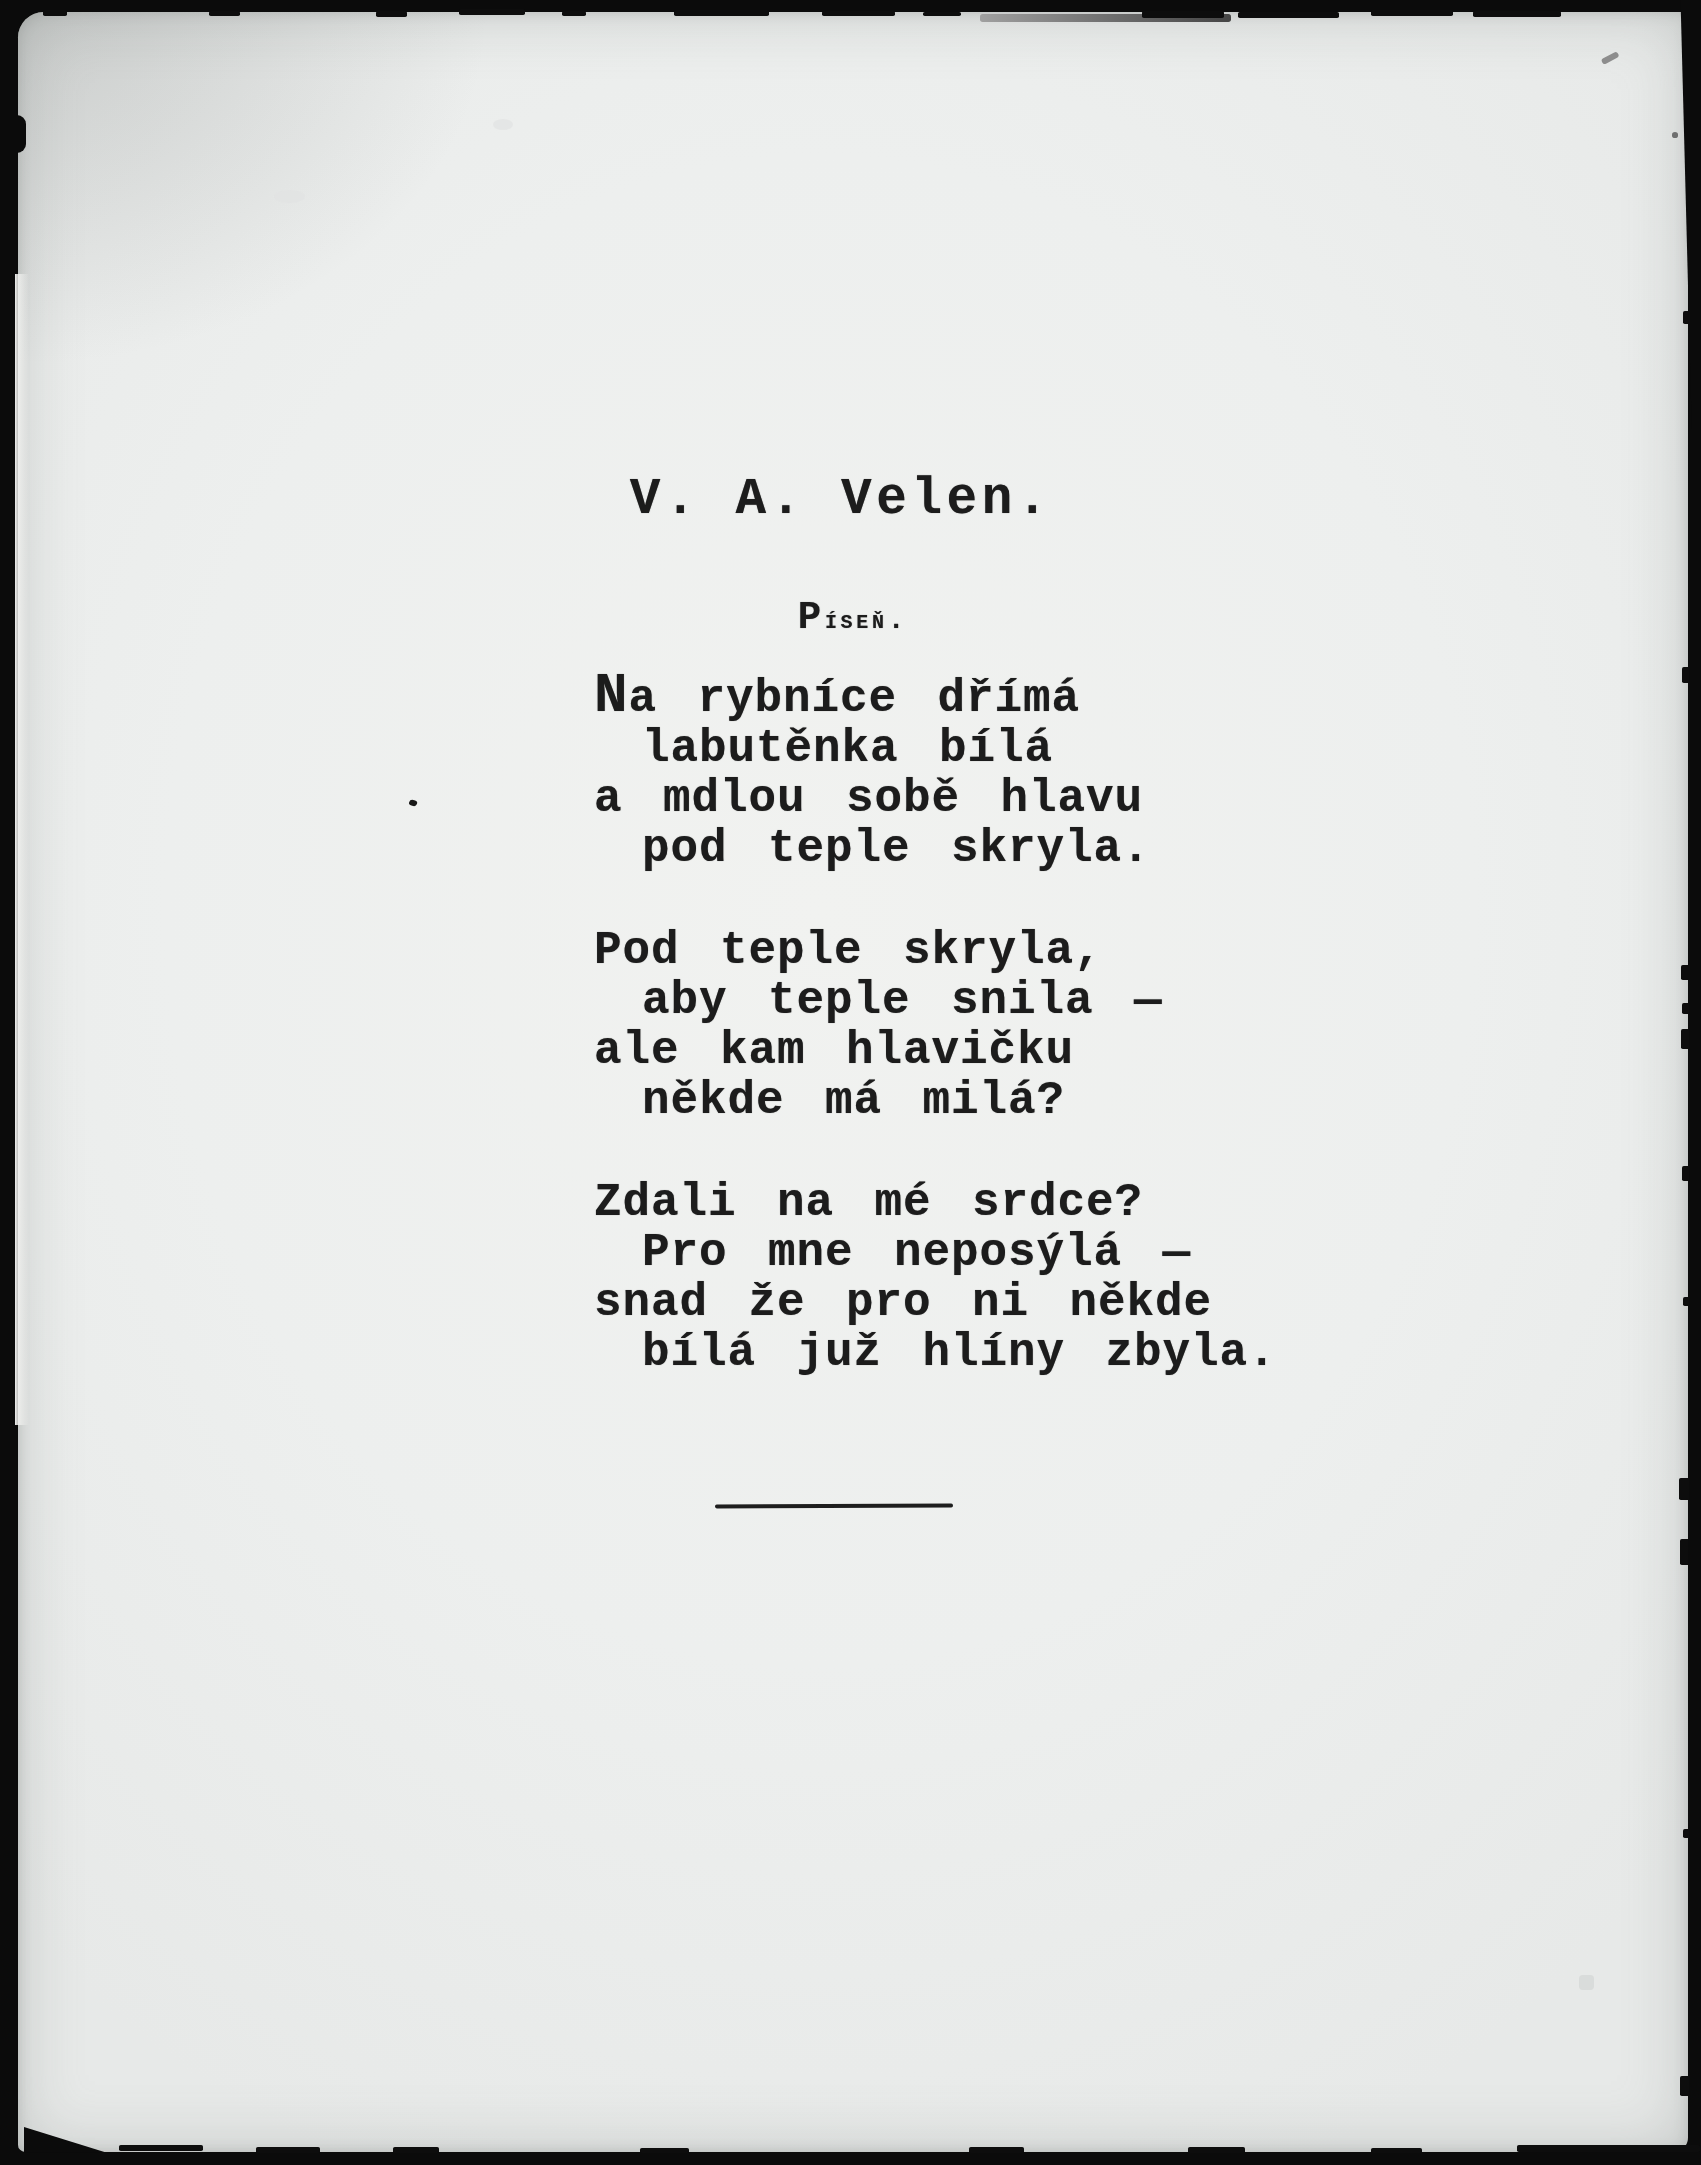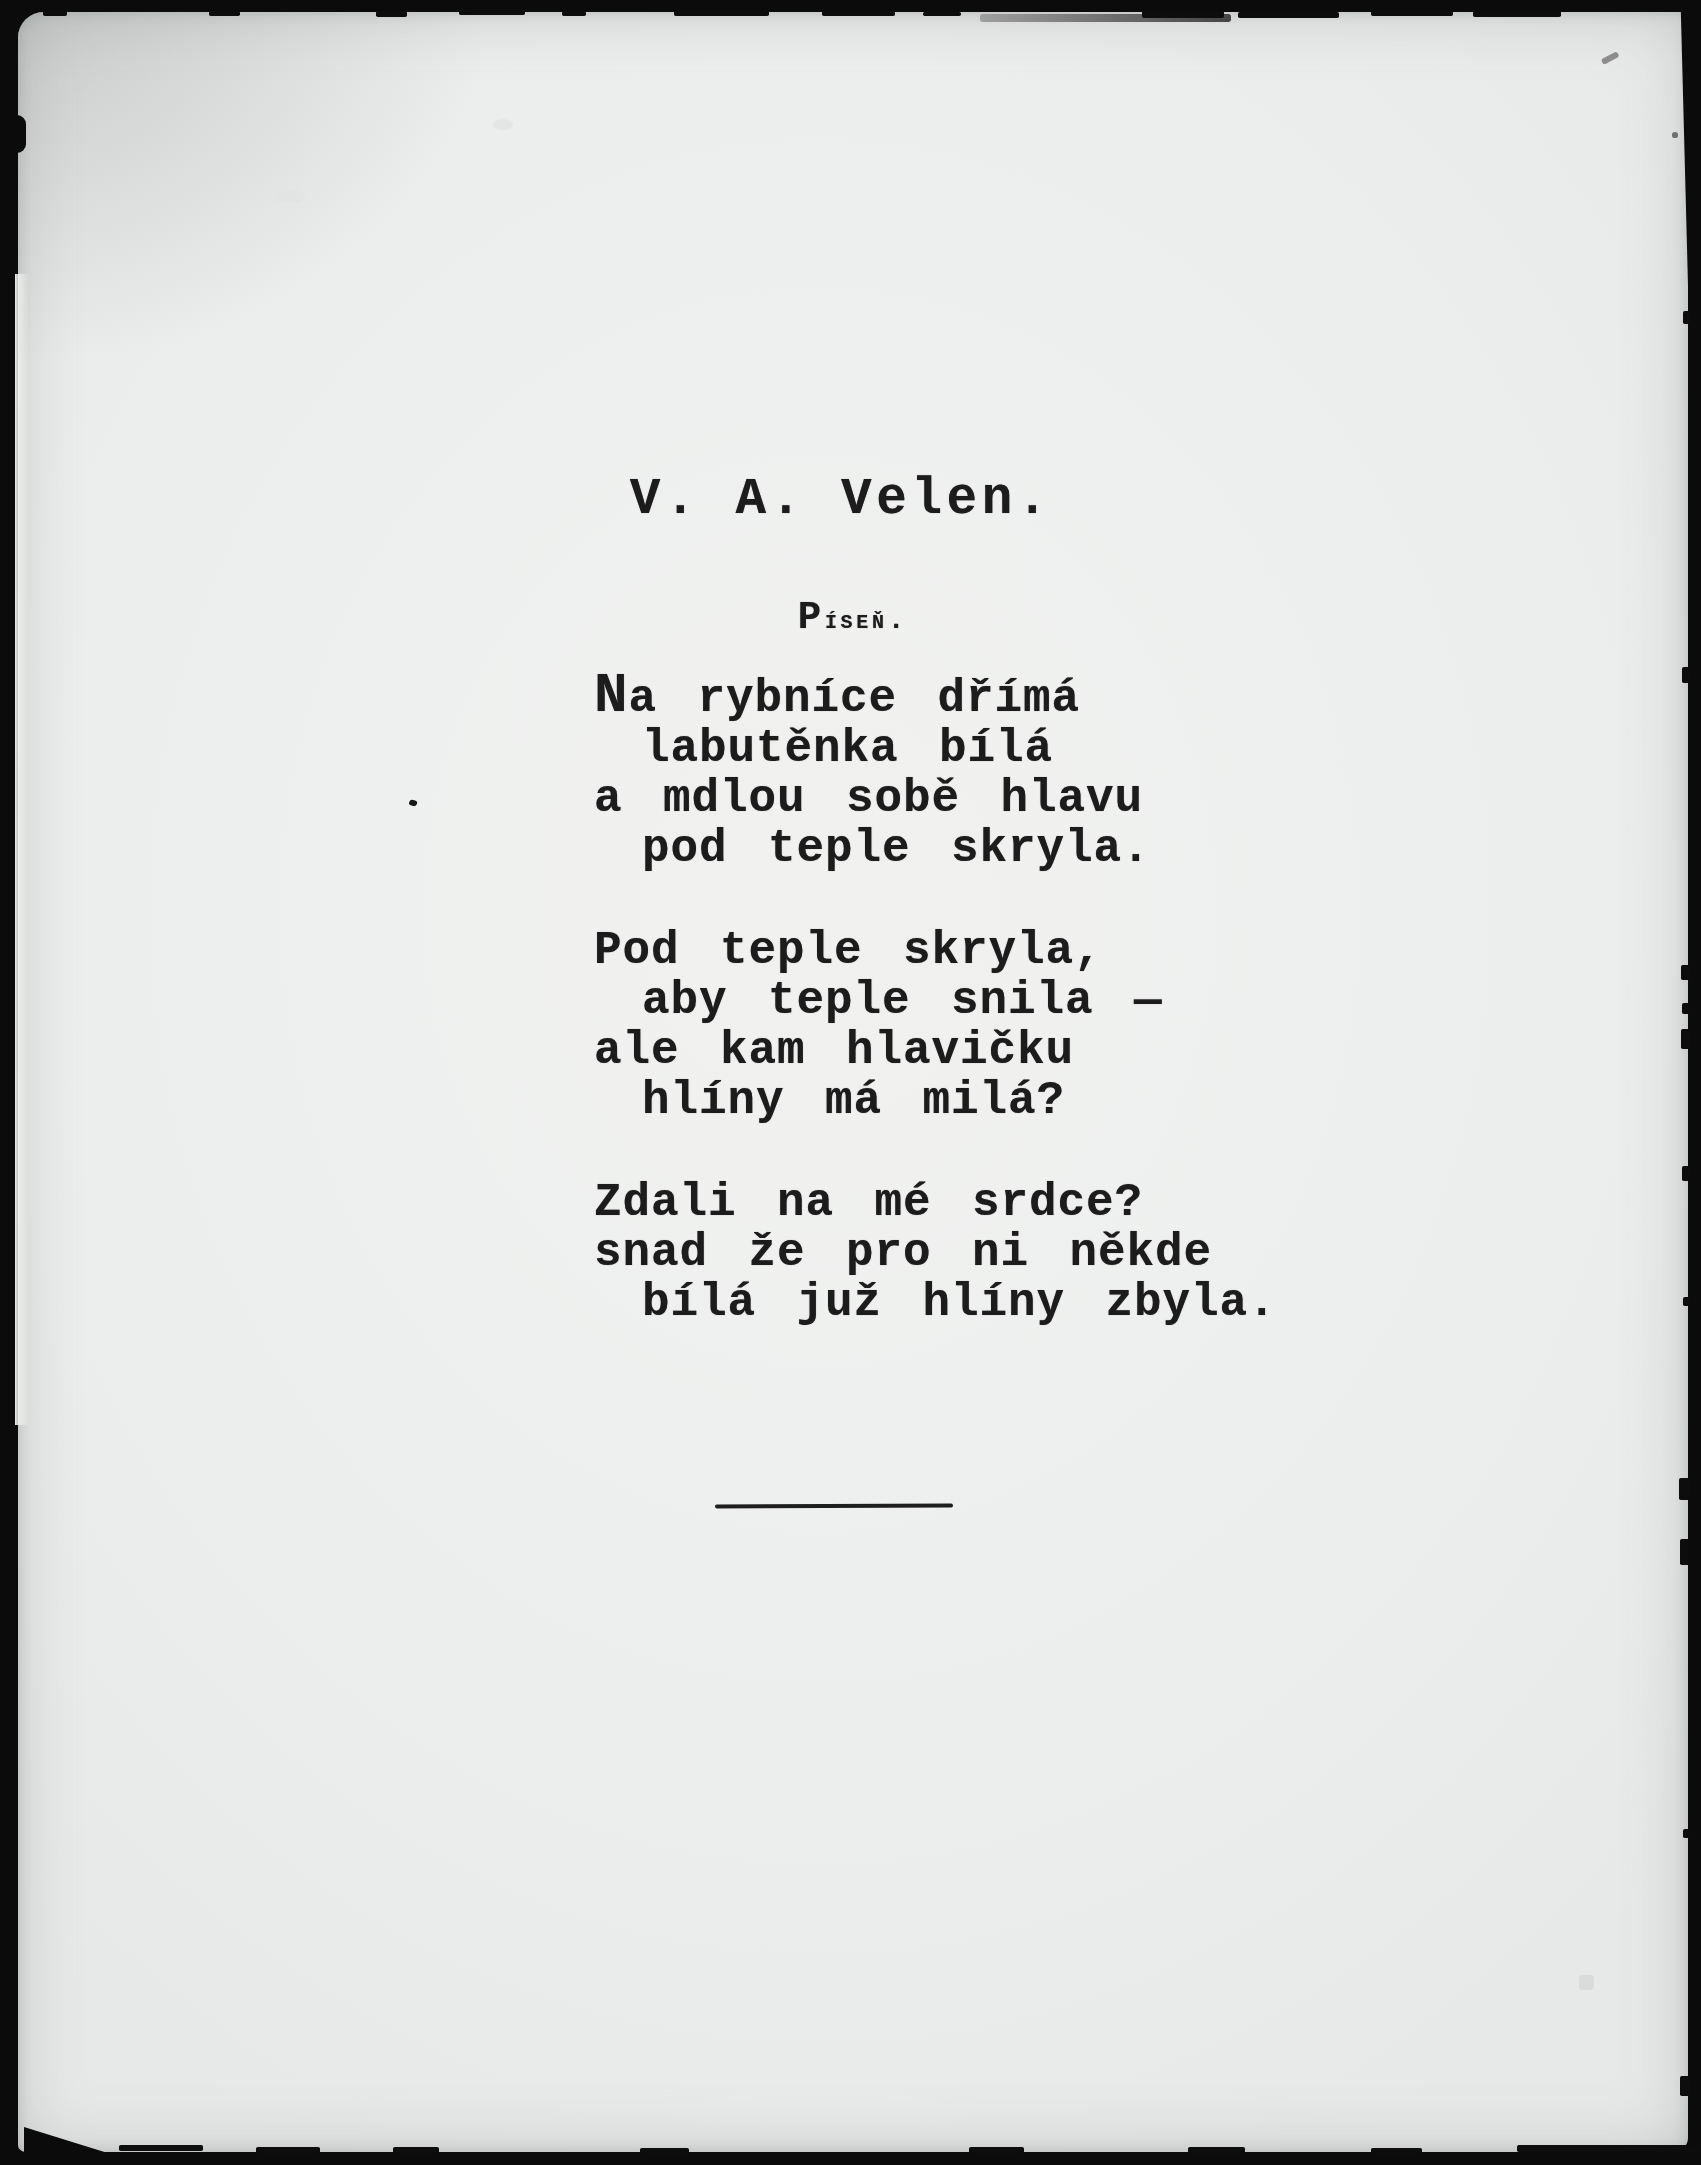--- a/index.html
+++ b/index.html
@@ -136,24 +136,25 @@
     <div class="stanza">
       <p class="line lead">Na rybníce dřímá</p>
       <p class="line indent">labutěnka bílá</p>
       <p class="line">a mdlou sobě hlavu</p>
       <p class="line indent">pod teple skryla.</p>
     </div>
     <div class="stanza">
       <p class="line">Pod teple skryla,</p>
       <p class="line indent">aby teple snila —</p>
       <p class="line">ale kam hlavičku</p>
-      <p class="line indent">hlíny má milá?</p>
+      <p class="line indent">někde má milá?</p>
     </div>
     <div class="stanza">
       <p class="line">Zdali na mé srdce?</p>
+      <p class="line indent">Pro mne neposýlá —</p>
       <p class="line">snad že pro ni někde</p>
       <p class="line indent">bílá juž hlíny zbyla.</p>
     </div>
   </div>
 
   <div class="divider"></div>
 
 </div>
 
 

